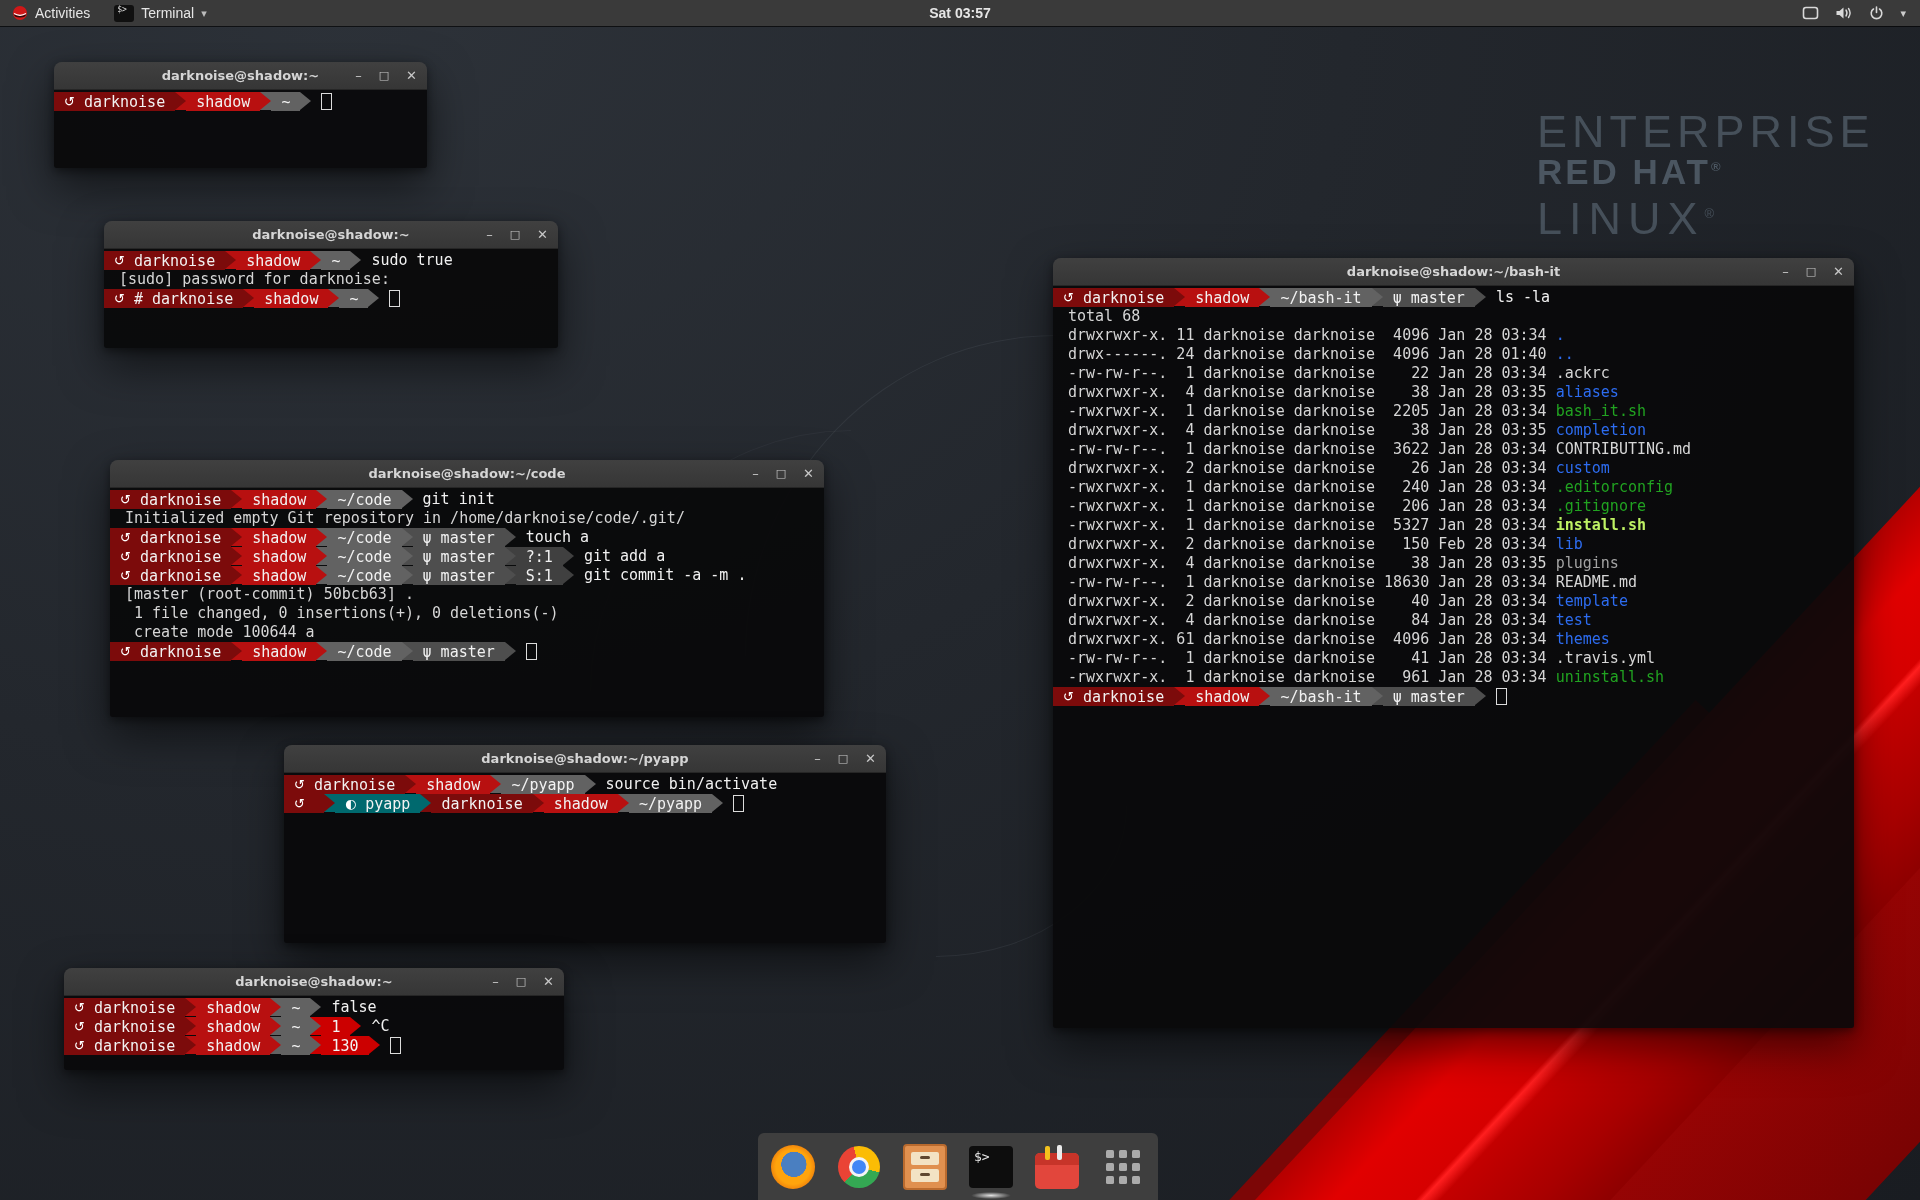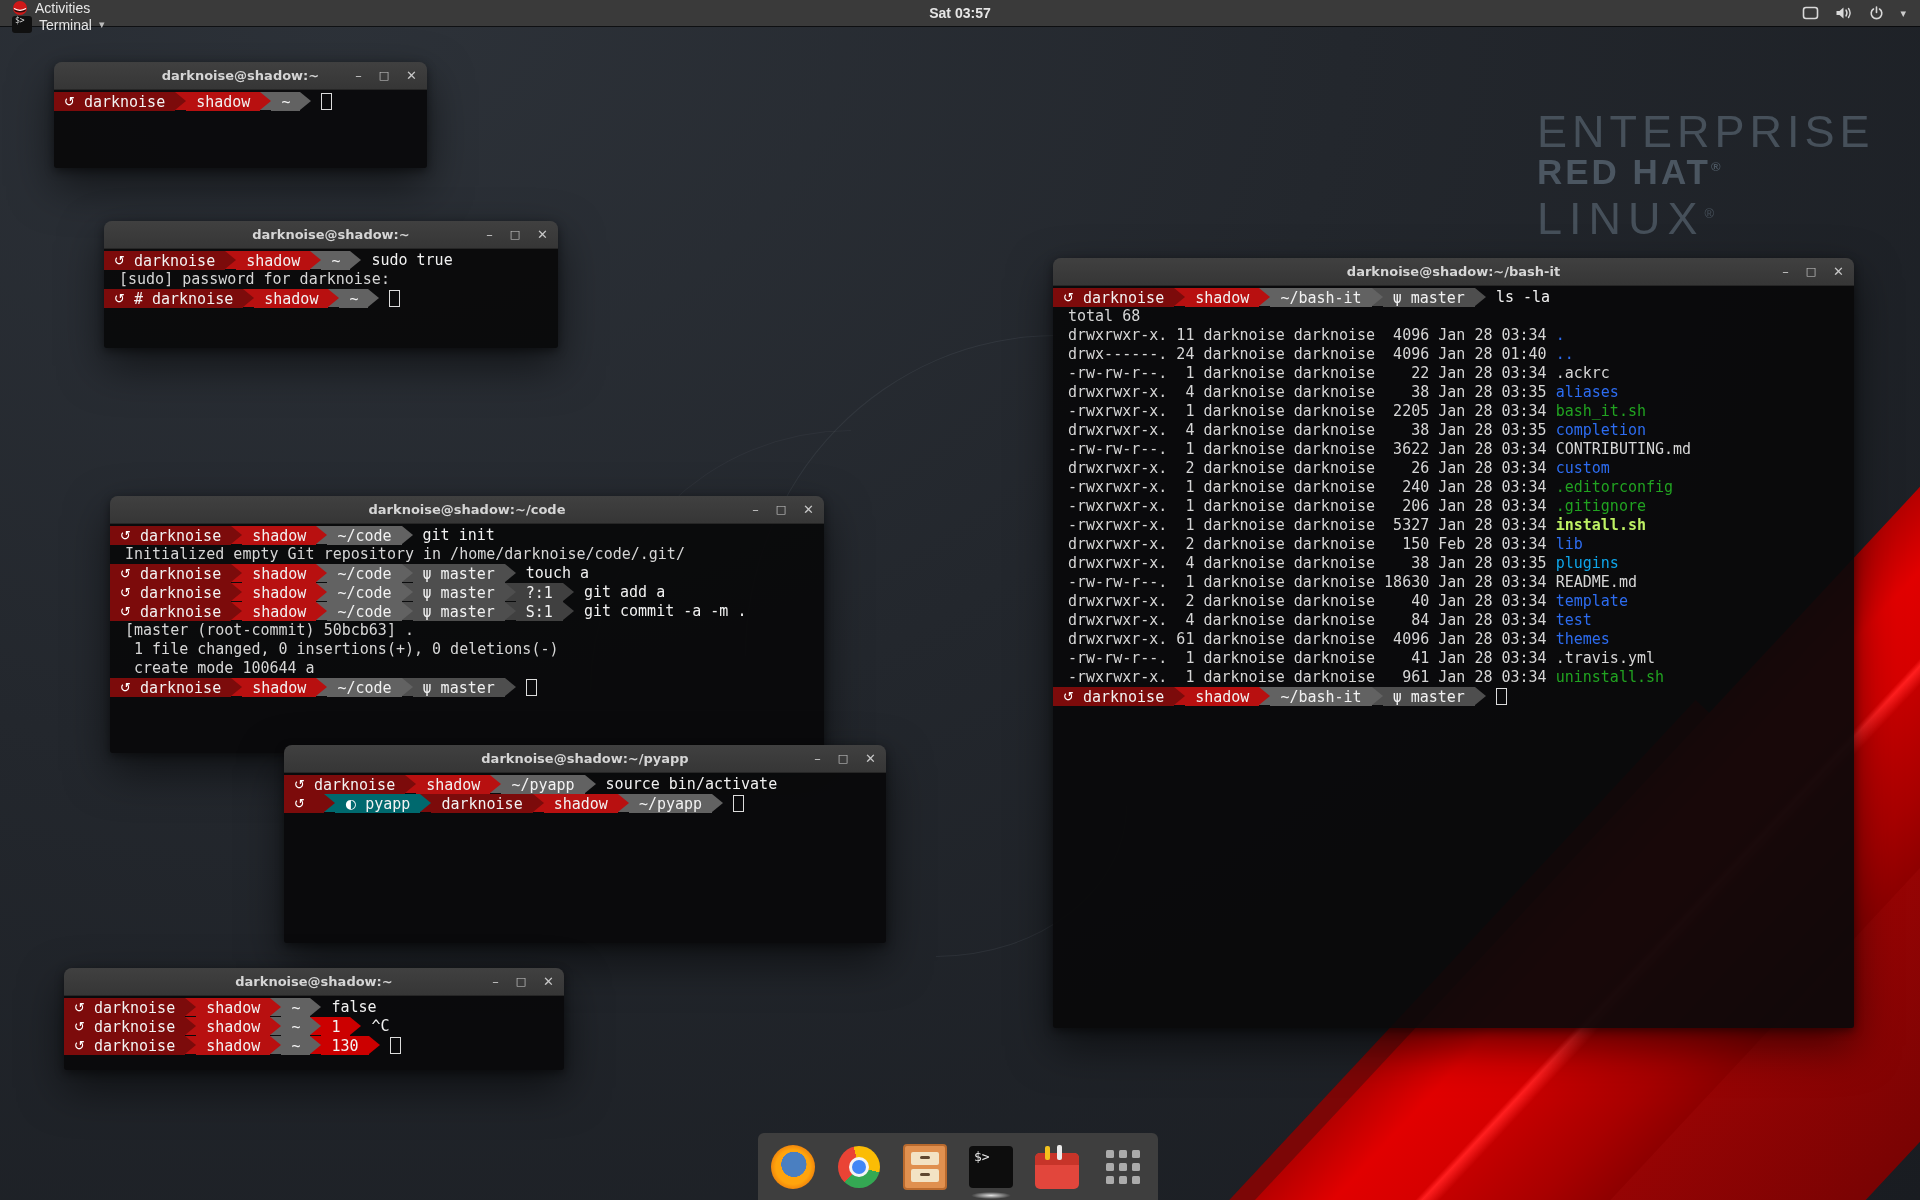--- a/index.html
+++ b/index.html
@@ -22,21 +22,21 @@
   
   #branding{position:absolute;left:1537px;top:100px;color:#4b5661;user-select:none;}
   #brand-redhat{font-size:35px;font-weight:bold;letter-spacing:3px;line-height:1;}
   #brand-enterprise{font-size:45px;font-weight:normal;letter-spacing:5px;line-height:1;margin-top:9px;color:#46505a;}
   #brand-linux{font-size:45px;font-weight:normal;letter-spacing:7px;line-height:1;margin-top:7px;color:#46505a;}
   .reg{font-size:13px;vertical-align:super;}
 
   
   #topbar{position:absolute;left:0;top:0;width:1920px;height:26px;background:#3a3a3a;
     box-shadow:0 1px 0 rgba(0,0,0,0.65);display:flex;align-items:center;z-index:40;color:#e6e6e6;font-size:14px;}
-  .tb-left{display:flex;align-items:flex-start;height:100%;flex-direction:column;}
+  .tb-left{display:flex;align-items:flex-end;height:100%;}
   #activities{display:flex;align-items:center;gap:7px;padding:0 12px;height:100%;cursor:pointer;}
   #appmenu{display:flex;align-items:center;gap:7px;padding:0 12px;height:100%;cursor:pointer;}
   #appmenu .chev{font-size:11px;color:#bbb;}
   .mini-term{width:20px;height:17px;background:#101010;border-radius:3px;color:#ddd;
     font-family:"DejaVu Sans Mono",monospace;font-size:8px;line-height:10px;padding-left:3px;box-sizing:border-box;}
   #clock{position:absolute;left:0;right:0;text-align:center;font-weight:bold;font-size:14px;pointer-events:none;}
   #clock span{pointer-events:auto;}
   .tb-right{margin-left:auto;display:flex;align-items:center;gap:16px;padding-right:14px;height:100%;}
   .tb-ic{display:flex;align-items:center;}
   .tb-right .chev{font-size:11px;color:#ccc;}
@@ -57,21 +57,21 @@
   .tline.out{display:block;line-height:19px;padding-left:15px;}
   .seg{display:flex;align-items:center;height:19px;padding:0 10px;color:#f2f2f2;}
   .sep{width:0;height:0;border-top:9.5px solid transparent;border-bottom:9.5px solid transparent;
     border-left:11px solid transparent;}
   .picon{font-family:"DejaVu Sans",sans-serif;font-size:13px;margin-right:9px;color:#ffffff;}
   .cmd{margin-left:10px;line-height:19px;color:#f1f1f1;}
   .cursor{display:inline-block;width:9px;height:15px;border:1.5px solid #dcdcdc;margin-left:10px;align-self:center;}
 
   #w1{left:54px;top:62px;width:373px;height:106px;}
   #w2{left:104px;top:221px;width:454px;height:127px;}
-  #w3{left:110px;top:460px;width:714px;height:257px;margin-top:36px;}
+  #w3{left:110px;top:460px;width:714px;height:257px;}
   #w4{left:284px;top:745px;width:602px;height:198px;}
   #w5{left:64px;top:968px;width:500px;height:102px;}
   #w6{left:1053px;top:258px;width:801px;height:770px;z-index:12;}
 
   
   #dock{position:absolute;left:758px;top:1133px;width:400px;height:67px;background:#3e3e3e;
     border-radius:6px 6px 0 0;display:flex;align-items:center;justify-content:center;gap:20px;z-index:30;}
   .dock-item{width:46px;height:46px;position:relative;display:flex;align-items:center;justify-content:center;cursor:pointer;}
   .ic-firefox{width:44px;height:44px;border-radius:50%;
     background:radial-gradient(circle at 52% 44%, #4a7fc1 0 37%, rgba(0,0,0,0) 38%),
@@ -214,21 +214,21 @@
         <div class="tline out"><span>-rw-rw-r--.  1 darknoise darknoise    22 Jan 28 03:34 </span><span>.ackrc</span></div>
         <div class="tline out"><span>drwxrwxr-x.  4 darknoise darknoise    38 Jan 28 03:35 </span><span style="color: rgb(45, 108, 240);">aliases</span></div>
         <div class="tline out"><span>-rwxrwxr-x.  1 darknoise darknoise  2205 Jan 28 03:34 </span><span style="color: rgb(33, 163, 33);">bash_it.sh</span></div>
         <div class="tline out"><span>drwxrwxr-x.  4 darknoise darknoise    38 Jan 28 03:35 </span><span style="color: rgb(45, 108, 240);">completion</span></div>
         <div class="tline out"><span>-rw-rw-r--.  1 darknoise darknoise  3622 Jan 28 03:34 </span><span>CONTRIBUTING.md</span></div>
         <div class="tline out"><span>drwxrwxr-x.  2 darknoise darknoise    26 Jan 28 03:34 </span><span style="color: rgb(45, 108, 240);">custom</span></div>
         <div class="tline out"><span>-rwxrwxr-x.  1 darknoise darknoise   240 Jan 28 03:34 </span><span style="color: rgb(33, 163, 33);">.editorconfig</span></div>
         <div class="tline out"><span>-rwxrwxr-x.  1 darknoise darknoise   206 Jan 28 03:34 </span><span style="color: rgb(33, 163, 33);">.gitignore</span></div>
         <div class="tline out"><span>-rwxrwxr-x.  1 darknoise darknoise  5327 Jan 28 03:34 </span><span style="color: #bef264; font-weight: bold;">install.sh</span></div>
         <div class="tline out"><span>drwxrwxr-x.  2 darknoise darknoise   150 Feb 28 03:34 </span><span style="color: rgb(45, 108, 240);">lib</span></div>
-        <div class="tline out"><span>drwxrwxr-x.  4 darknoise darknoise    38 Jan 28 03:35 </span><span style="color: #0ea5e9;">plugins</span></div>
+        <div class="tline out"><span>drwxrwxr-x.  4 darknoise darknoise    38 Jan 28 03:35 </span><span style="color: #a3a3a3;">plugins</span></div>
         <div class="tline out"><span>-rw-rw-r--.  1 darknoise darknoise 18630 Jan 28 03:34 </span><span>README.md</span></div>
         <div class="tline out"><span>drwxrwxr-x.  2 darknoise darknoise    40 Jan 28 03:34 </span><span style="color: rgb(45, 108, 240);">template</span></div>
         <div class="tline out"><span>drwxrwxr-x.  4 darknoise darknoise    84 Jan 28 03:34 </span><span style="color: rgb(45, 108, 240);">test</span></div>
         <div class="tline out"><span>drwxrwxr-x. 61 darknoise darknoise  4096 Jan 28 03:34 </span><span style="color: rgb(45, 108, 240);">themes</span></div>
         <div class="tline out"><span>-rw-rw-r--.  1 darknoise darknoise    41 Jan 28 03:34 </span><span>.travis.yml</span></div>
         <div class="tline out"><span>-rwxrwxr-x.  1 darknoise darknoise   961 Jan 28 03:34 </span><span style="color: rgb(33, 163, 33);">uninstall.sh</span></div>
         <div class="tline"><span class="seg" style="background: rgb(124, 11, 11);"><span class="picon">↺</span>darknoise</span><span class="sep" style="border-left-color: rgb(124, 11, 11); background: rgb(184, 16, 16);"></span><span class="seg" style="background: rgb(184, 16, 16);">shadow</span><span class="sep" style="border-left-color: rgb(184, 16, 16); background: rgb(98, 98, 98);"></span><span class="seg" style="background: rgb(98, 98, 98);">~/bash-it</span><span class="sep" style="border-left-color: rgb(98, 98, 98); background: rgb(78, 78, 78);"></span><span class="seg" style="background: rgb(78, 78, 78);">ψ master</span><span class="sep" style="border-left-color: rgb(78, 78, 78); background: transparent;"></span><span class="cursor"></span></div>
       </div>
     </div>
 

